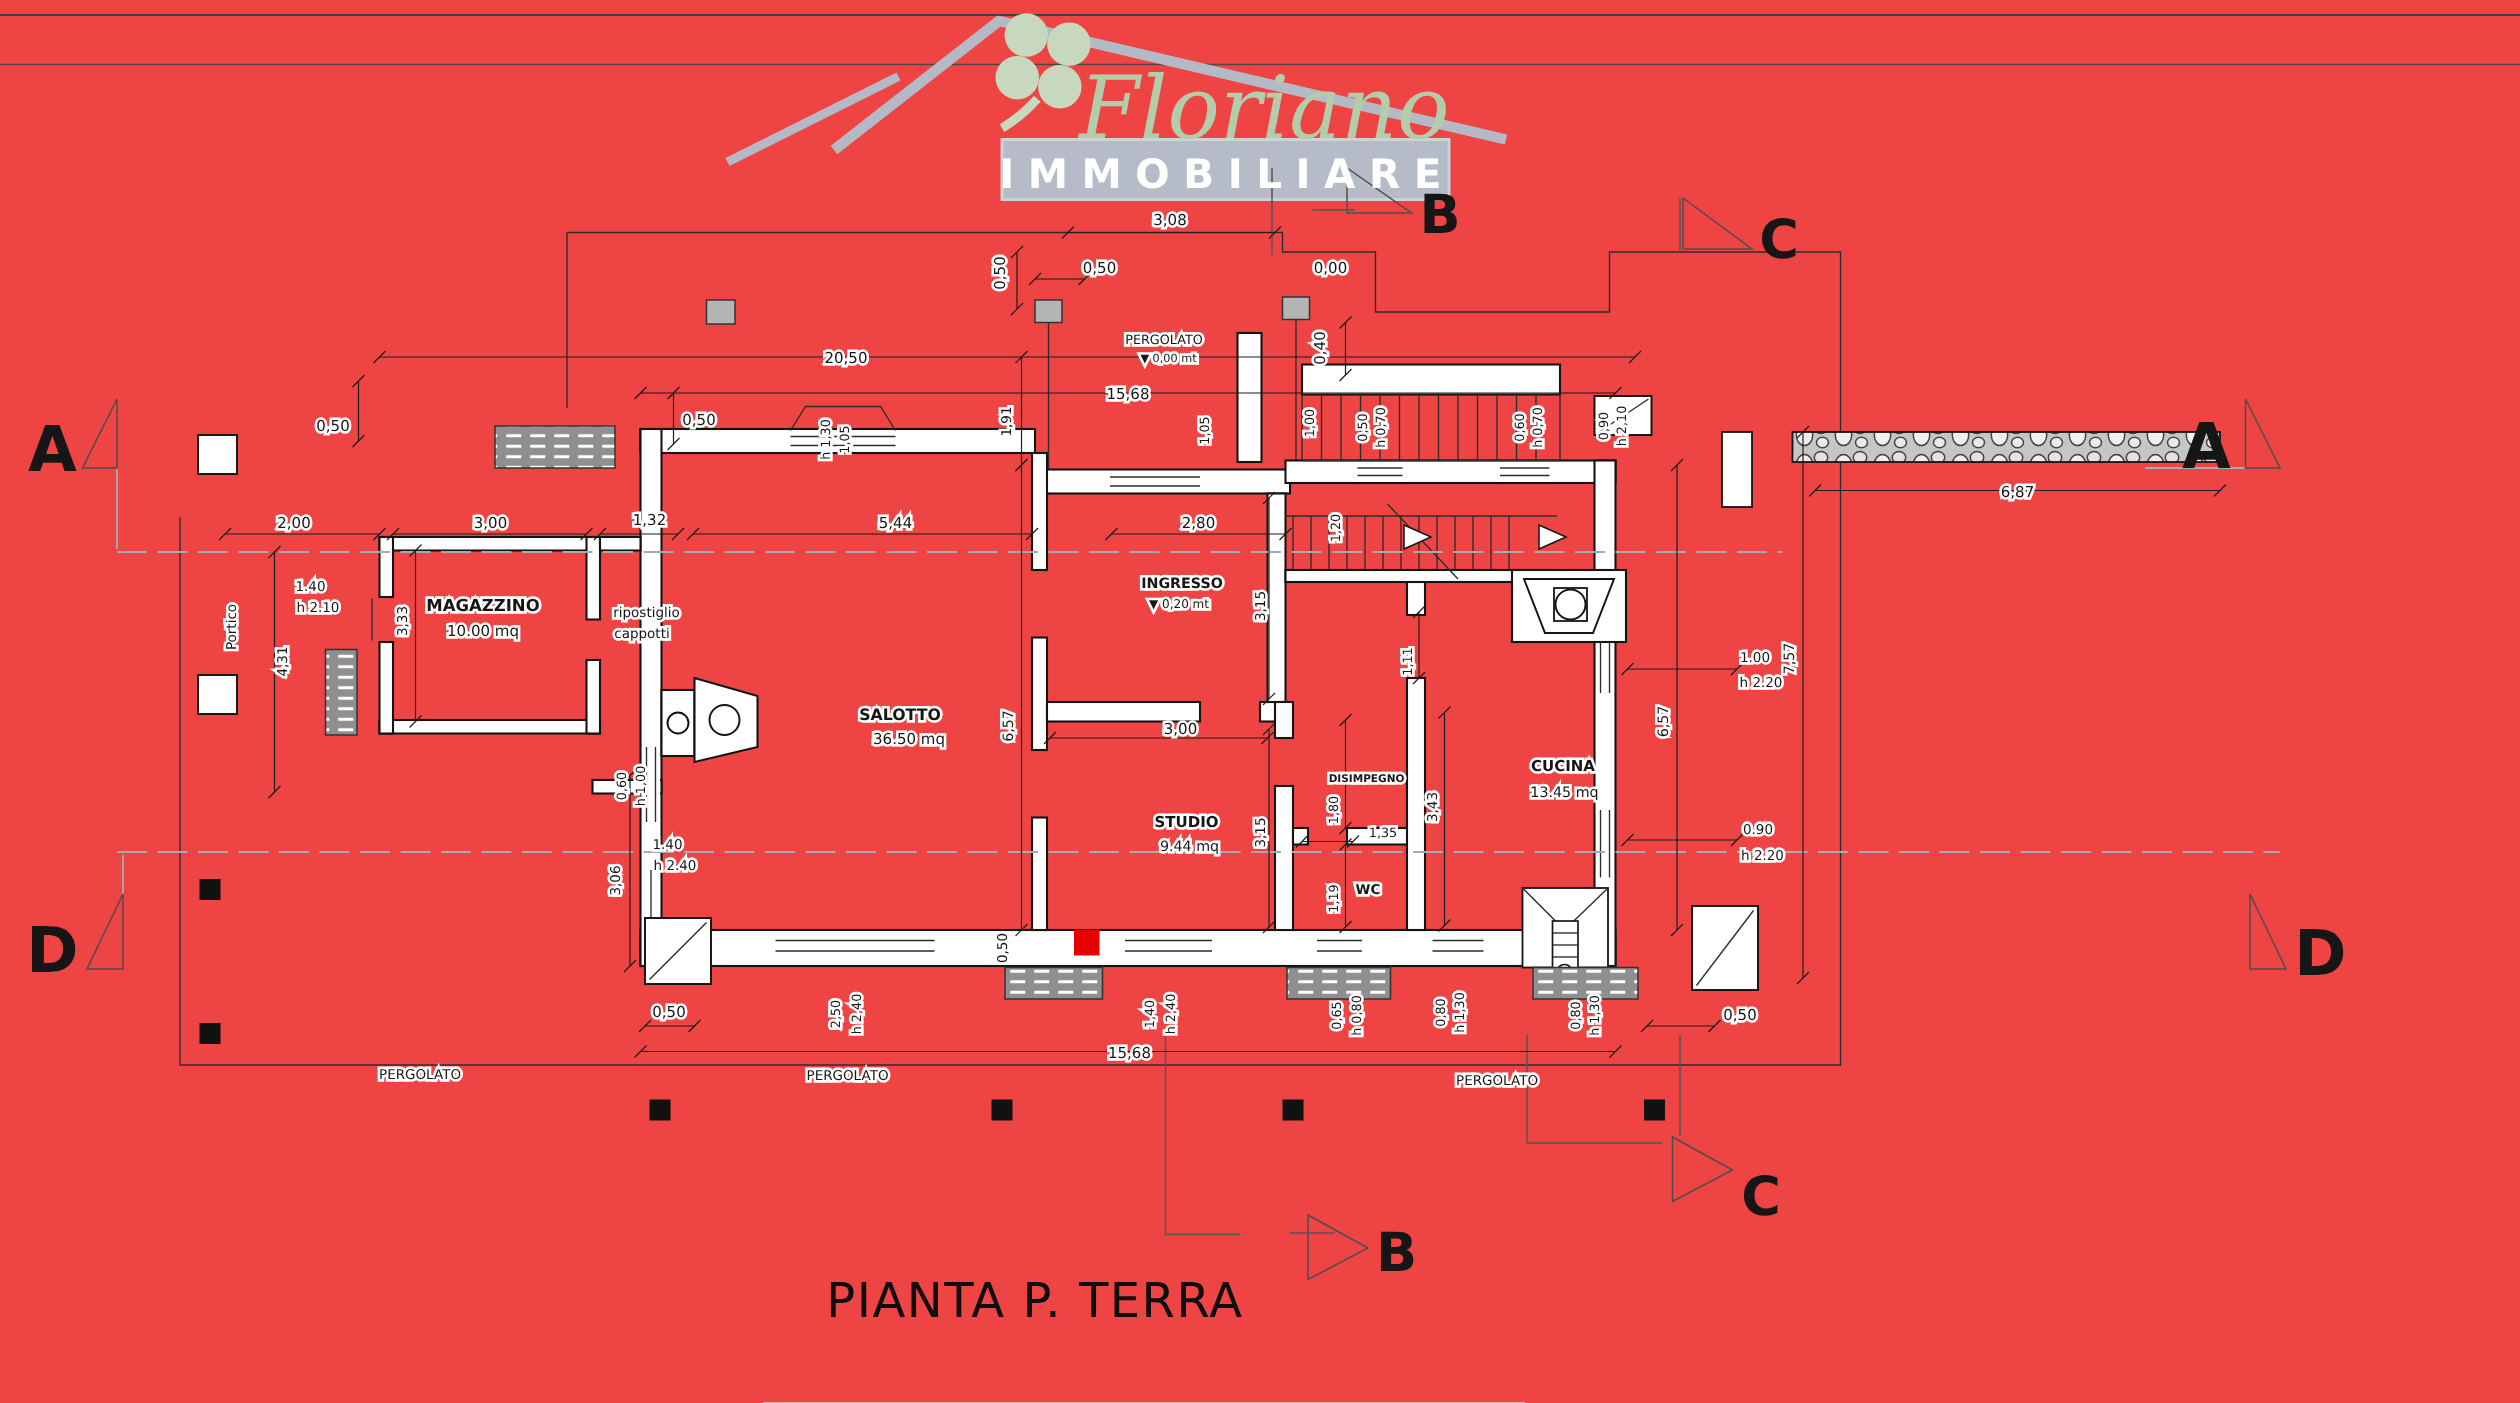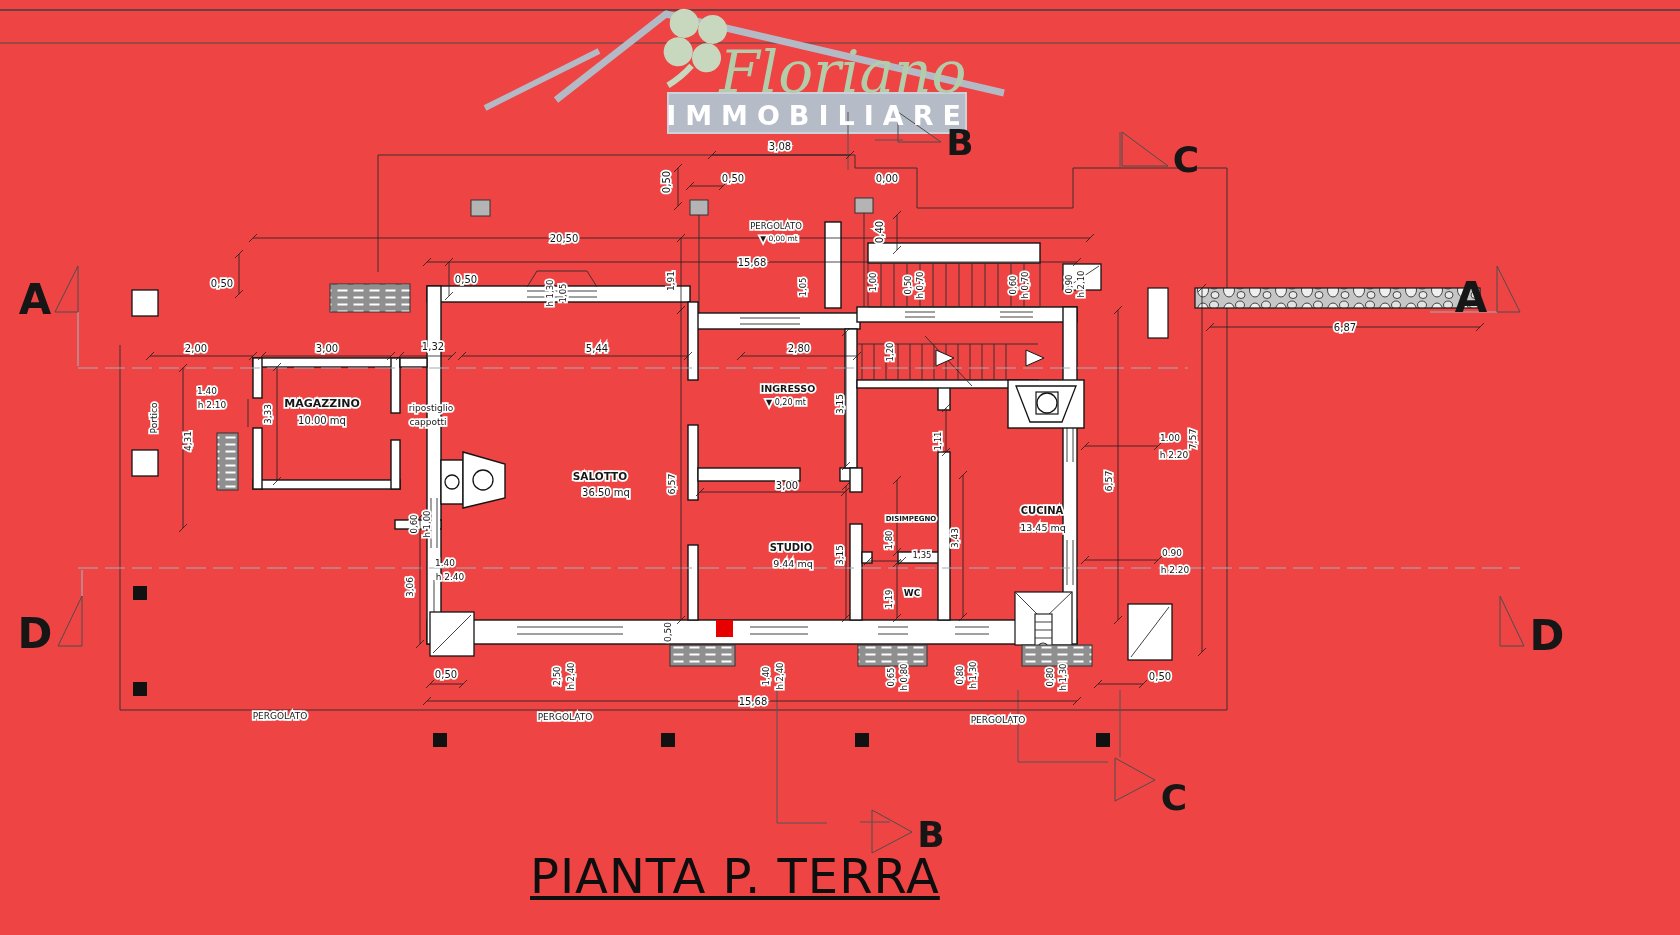--- a/index.html
+++ b/index.html
@@ -11,21 +11,21 @@
   svg text.script{font-family:"DejaVu Serif","Liberation Serif",serif;font-style:italic;
                   fill:#b3cdaa;stroke:none;}
   svg text.brandbox{fill:#ffffff;letter-spacing:9px;stroke:none;}
   .wall{fill:#ffffff;stroke:#141414;stroke-width:1.4;}
   .thin{stroke:#2c2c2c;stroke-width:0.9;fill:none;}
   .vthin{stroke:#555;stroke-width:1;fill:none;}
   .dimln{stroke:#1d1d1d;stroke-width:0.8;}
   .grayln{stroke:#a6abb1;stroke-width:1.2;fill:none;}
   .tri{stroke:#4d4d4d;stroke-width:1;fill:none;}
   .title{position:absolute;left:530px;top:848px;width:320px;text-align:center;
-         font-size:48px;color:#0e0e0e;letter-spacing:1px;white-space:nowrap;text-decoration:underline;}
+         font-size:32px;color:#0e0e0e;letter-spacing:1px;white-space:nowrap;}
 </style>
 </head>
 <body>
 
 <div class="stage">
 
 <svg id="plan-svg" width="1680" height="935" viewBox="0 0 1680 935">
   <defs>
     <pattern id="stones" width="26" height="20" patternUnits="userSpaceOnUse">
       <rect width="26" height="20" fill="#c6c6c6"></rect>

